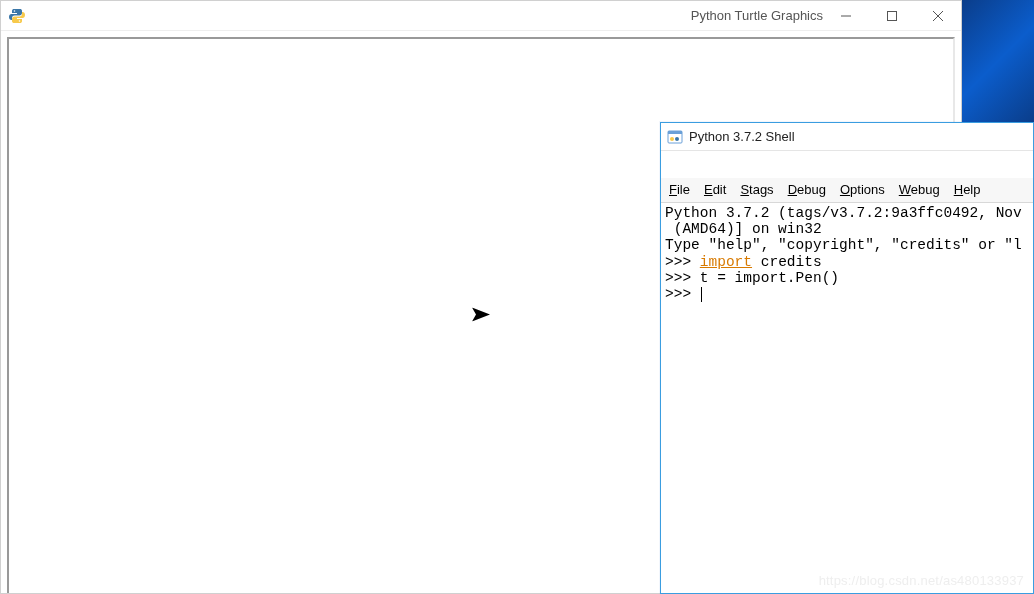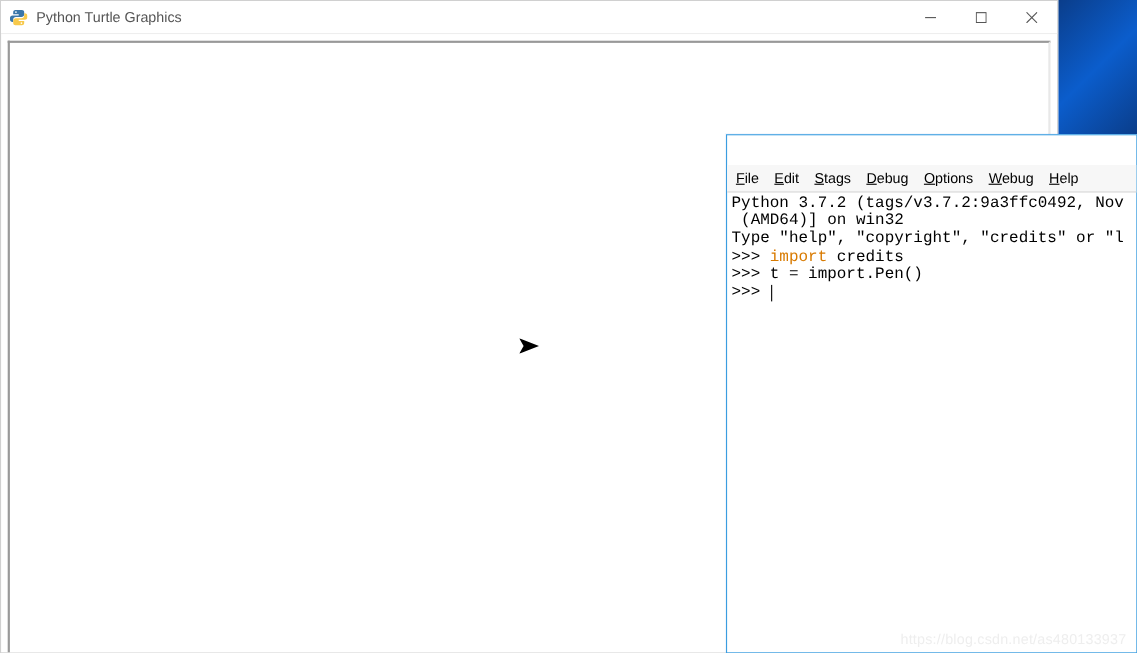--- a/index.html
+++ b/index.html
@@ -28,20 +28,21 @@
       border: 1px solid #d0d0d0;
     }
     .titlebar {
       height: 30px;
       display: flex;
       align-items: center;
       padding-left: 8px;
       background: #fff;
       border-bottom: 1px solid #eee;
       color: #555;
+      text-align: right;
     }
     .titlebar .icon { width: 16px; height: 16px; margin-right: 8px; }
     .titlebar .title { flex: 1; font-size: 13px; }
     .win-controls { display: flex; height: 100%; }
     .win-btn {
       width: 46px; height: 100%;
       display: flex; align-items: center; justify-content: center;
       color: #555;
     }
     .win-btn svg { width: 10px; height: 10px; }
@@ -92,21 +93,21 @@
     .menubar .ul { text-decoration: underline; }
     .shell-body {
       font-family: "Courier New", monospace;
       font-size: 14.5px;
       line-height: 1.12;
       padding: 2px 4px;
       white-space: pre;
       color: #000;
       overflow: hidden;
     }
-    .kw { color: #d87a00; }  
+    .kw { color: #d87a00; text-decoration: underline; }  
     .prm { color: #000; }
     .caret {
       display: inline-block;
       width: 1px; height: 15px;
       background: #000;
       vertical-align: text-bottom;
       margin-left: 1px;
     }
     .watermark {
       position: absolute;
@@ -153,20 +154,31 @@
   <div class="turtle-canvas-wrap">
     <div class="turtle-cursor">
       <svg viewBox="0 0 18 14">
           <polygon points="0,0 18,7 0,14 4,7" fill="#000"></polygon>
         </svg>
     </div>
   </div>
 </div>
 
 <div class="shell-window">
+  <div class="shell-titlebar">
+    <span class="icon">
+      <svg viewBox="0 0 16 16">
+          <rect x="1" y="2" width="14" height="12" rx="1" fill="#fff" stroke="#6aa0d8"></rect>
+          <rect x="1" y="2" width="14" height="3" fill="#6aa0d8"></rect>
+          <circle cx="5" cy="10" r="2" fill="#f7c94b"></circle>
+          <circle cx="10" cy="10" r="2" fill="#3a76a8"></circle>
+        </svg>
+    </span>
+    <span class="title">Python 3.7.2 Shell</span>
+  </div>
   <div class="menubar">
     <span class="mi"><span class="ul">F</span><span>ile</span></span>
     <span class="mi"><span class="ul">E</span><span>dit</span></span>
     <span class="mi"><span class="ul">S</span><span>tags</span></span>
     <span class="mi"><span class="ul">D</span><span>ebug</span></span>
     <span class="mi"><span class="ul">O</span><span>ptions</span></span>
     <span class="mi"><span class="ul">W</span><span>ebug</span></span>
     <span class="mi"><span class="ul">H</span><span>elp</span></span>
   </div>
   <div class="shell-body"><span>Python 3.7.2 (tags/v3.7.2:9a3ffc0492, Nov</span>

